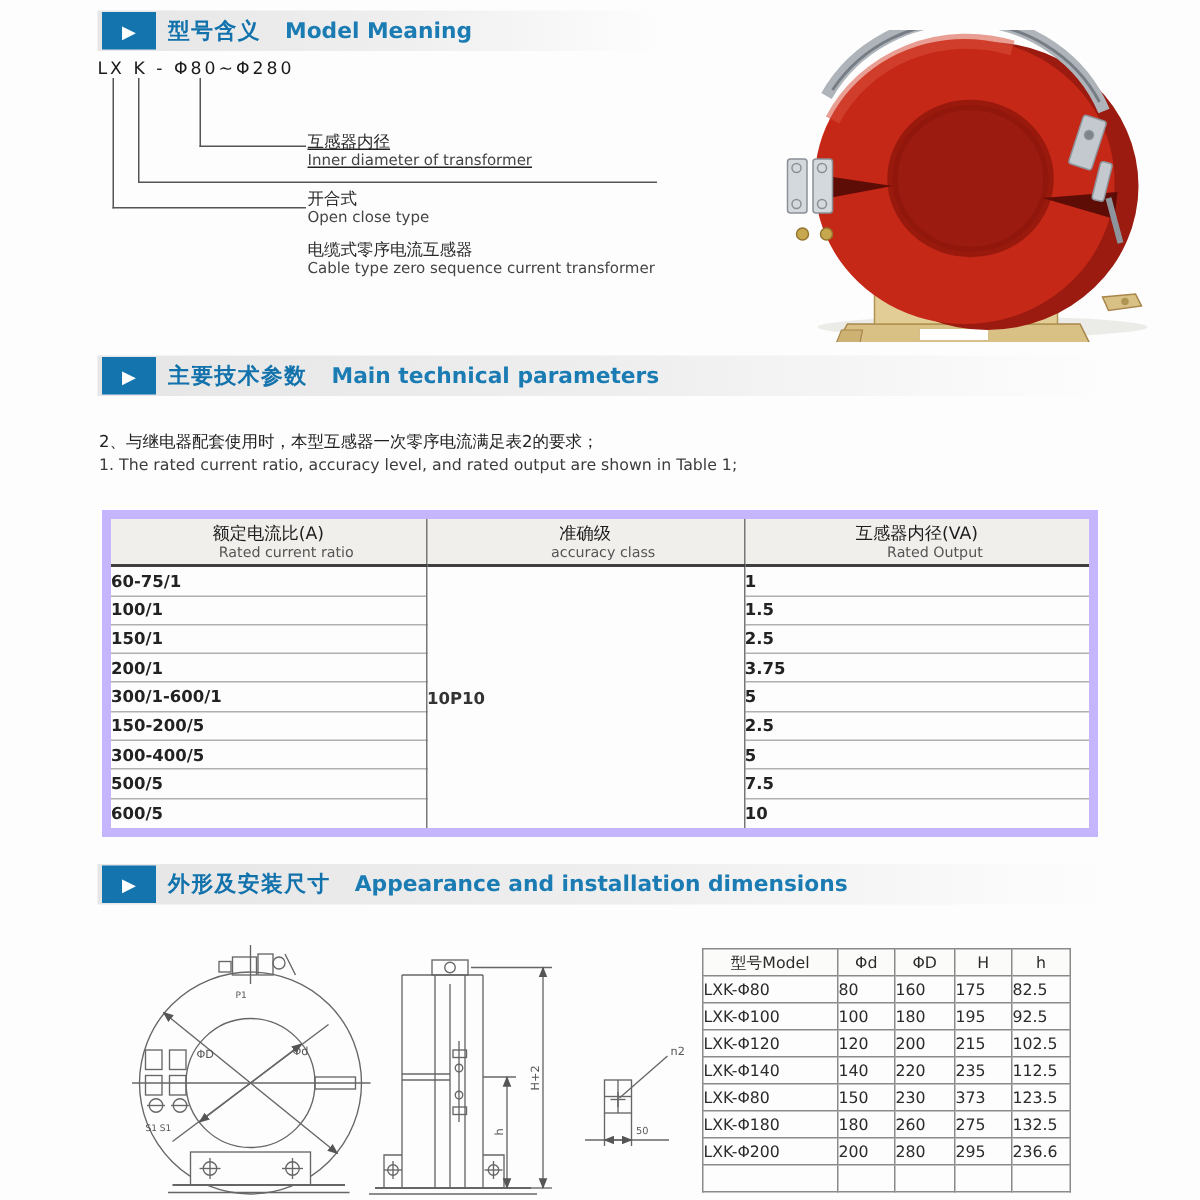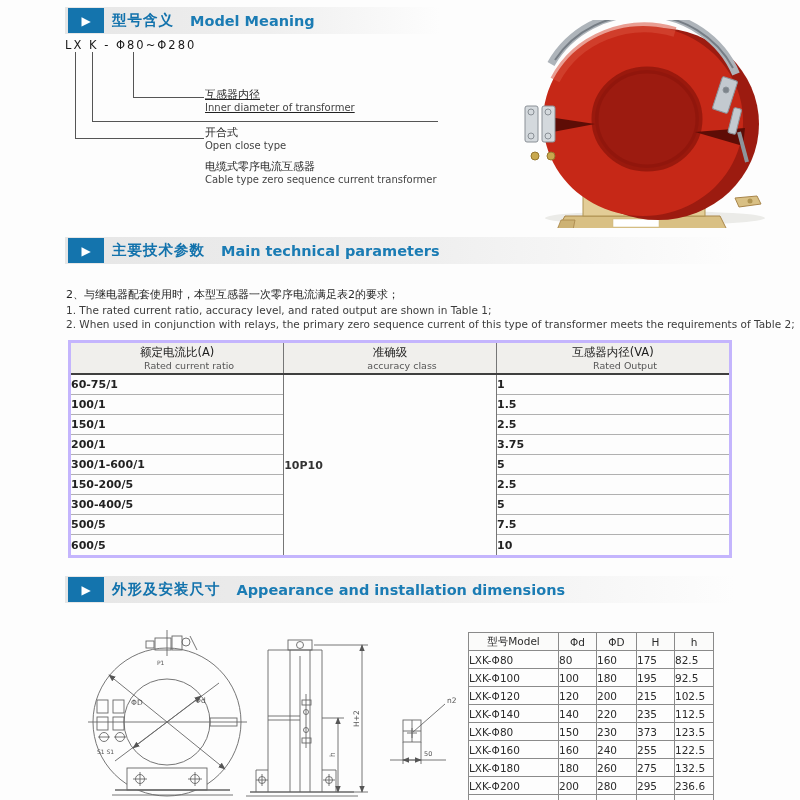--- a/index.html
+++ b/index.html
@@ -22,21 +22,21 @@
   .mlabel .zh{font-size:11px;color:#2a2a2a;}
   .mlabel .en{font-size:10px;color:#444;}
 
   
   .note{position:absolute;left:66px;white-space:nowrap;}
   .note.zh{font-size:11px;color:#1f1f1f;}
   .note.en{font-size:10.5px;color:#3c3c3c;}
 
   
   #table1{position:absolute;left:68px;top:340px;width:664px;height:218px;
-          border-collapse:collapse;table-layout:fixed;border:3px solid #c4b5fd;}
+          border-collapse:collapse;table-layout:fixed;border:6px solid #c4b5fd;}
   #table1 th{background:#f0efec;border-bottom:2px solid #3f3f3f;border-left:1px solid #767676;
              border-right:1px solid #767676;font-weight:normal;padding:2px 0;}
   #table1 th .zh{font-size:11.5px;color:#1c1c1c;}
   #table1 th .en{font-size:9.5px;color:#555;margin-left:24px;}
   #table1 td{border-left:1px solid #767676;border-right:1px solid #767676;border-top:1px solid #b0b0b0;
              text-align:left;font-size:11px;color:#222;padding:0;font-weight:bold;}
   #table1 td.acc{font-size:11px;color:#333;}
 
   
   #table2{position:absolute;left:468px;top:632px;width:245px;border-collapse:collapse;
@@ -122,21 +122,20 @@
   </svg>
 
   <div class="band" style="left:65px;top:237px;width:670px;">
     <span class="icon-sq">▶</span>
     <span class="t-zh">主要技术参数</span>
     <span class="t-en">Main technical parameters</span>
   </div>
 
   <div class="note zh" style="top:287px;">2、与继电器配套使用时，本型互感器一次零序电流满足表2的要求；</div>
   <div class="note en" style="top:304px;">1. The rated current ratio, accuracy level, and rated output are shown in Table 1;</div>
-  <div class="note en" style="top:318px;">2. When used in conjunction with relays, the primary zero sequence current of this type of transformer meets the requirements of Table 2;</div>
 
   <table id="table1">
     <colgroup>
         <col style="width:32.4%">
         <col style="width:32.2%">
         <col style="width:35.4%">
       </colgroup>
     <thead>
       <tr>
         <th>
@@ -352,27 +351,20 @@
           <td>112.5</td>
         </tr>
         <tr>
           <td>LXK-Φ80</td>
           <td>150</td>
           <td>230</td>
           <td>373</td>
           <td>123.5</td>
         </tr>
         <tr>
-          <td>LXK-Φ160</td>
-          <td>160</td>
-          <td>240</td>
-          <td>255</td>
-          <td>122.5</td>
-        </tr>
-        <tr>
           <td>LXK-Φ180</td>
           <td>180</td>
           <td>260</td>
           <td>275</td>
           <td>132.5</td>
         </tr>
         <tr>
           <td>LXK-Φ200</td>
           <td>200</td>
           <td>280</td>

